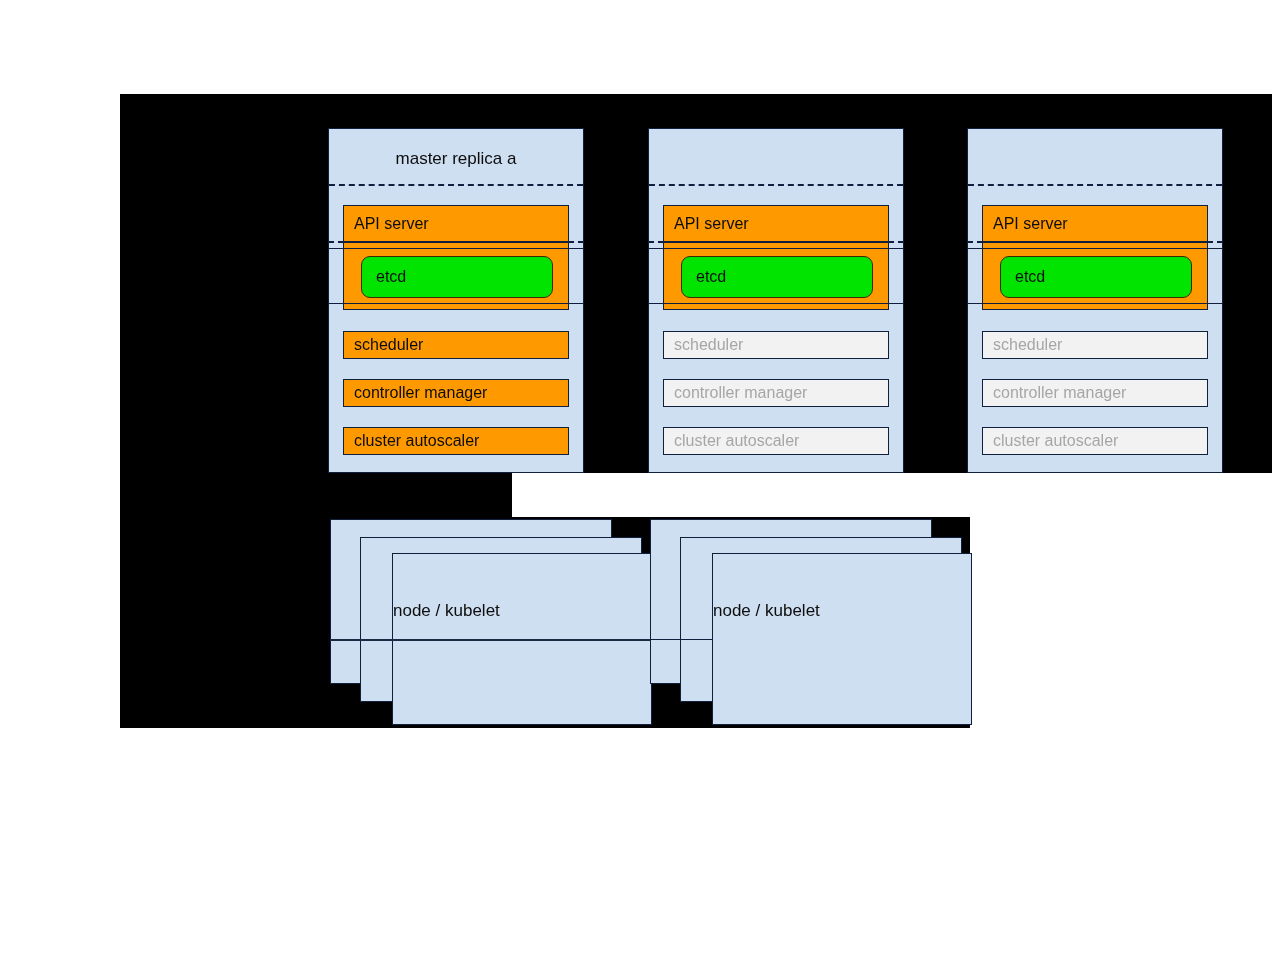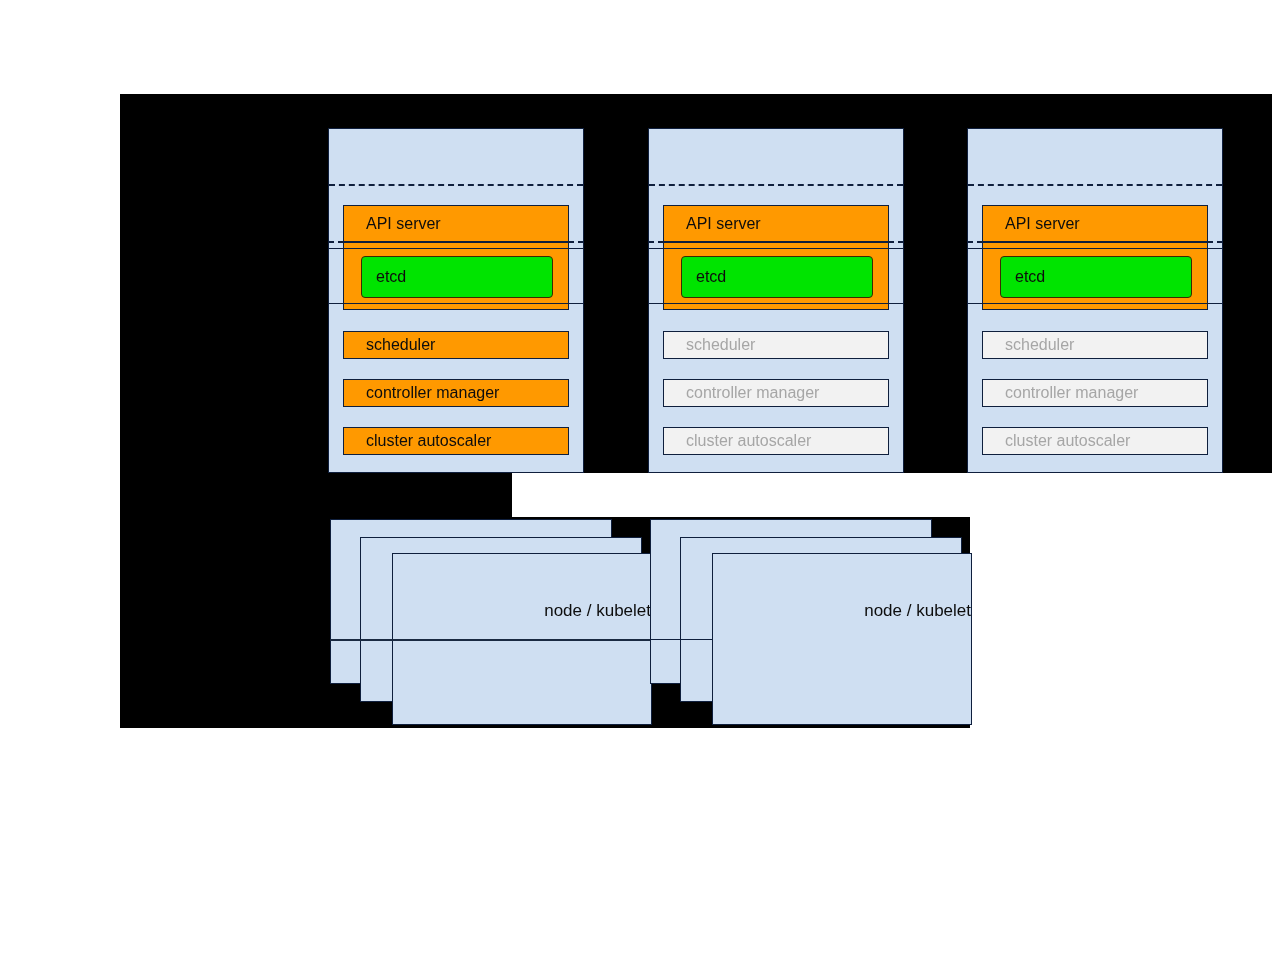--- a/index.html
+++ b/index.html
@@ -48,56 +48,56 @@
     height: 0;
   }
 
   
   .comp-box {
     border: 1px solid #0f1f3d;
     font-size: 16px;
     line-height: 1;
     display: flex;
     align-items: center;
-    padding-left: 22px;
+    padding-left: 10px;
   }
   .comp-box.active {
     background: #ff9900;
     color: #0d0d0d;
   }
   .comp-box.inactive {
     background: #f2f2f2;
     color: #a6a6a6;
   }
 
   
   .etcd-wrap {
     background: #ff9900;
     border: 1px solid #0f1f3d;
   }
   .etcd-box {
     background: #00e400;
     border: 1px solid #3d2a00;
-    border-radius: 4px;
+    border-radius: 9px;
     font-size: 16px;
     color: #0d0d0d;
     display: flex;
     align-items: center;
     padding-left: 14px;
   }
 
   
   .node-box {
     background: #cfdff2;
     border: 1px solid #0f1f3d;
   }
   .node-label {
     position: absolute;
     left: 0; right: 0;
-    text-align: right;
+    text-align: left;
     font-size: 17px;
     color: #0d0d0d;
     line-height: 20px;
   }
   .hrule {
     position: absolute;
     border-top: 2px solid #1a2a42;
     height: 0;
   }
   .hrule-thin {
@@ -109,20 +109,21 @@
 </head>
 <body>
 
 <div id="canvas">
 
   <div class="abs backdrop" style="left:120px; top:94px; width:1152px; height:379px;"></div>
   <div class="abs backdrop" style="left:120px; top:473px; width:392px; height:255px;"></div>
   <div class="abs backdrop" style="left:120px; top:517px; width:850px; height:211px;"></div>
 
   <div class="abs replica-panel" style="left:328px; top:128px; width:256px; height:345px;">
+    <div class="replica-title">master replica a</div>
     <div class="dashed-sep" style="top:55px;"></div>
   </div>
   <div class="abs comp-box active" style="left:343px; top:205px; width:226px; height:37px;">
     <span>API server</span>
   </div>
   <div class="abs dashed-sep" style="left:328px; top:241px; width:256px;"></div>
   <div class="abs etcd-wrap" style="left:343px; top:242px; width:226px; height:68px;"></div>
   <div class="abs hrule-thin" style="left:328px; top:248px; width:256px;"></div>
   <div class="abs hrule-thin" style="left:328px; top:303px; width:256px;"></div>
   <div class="abs etcd-box" style="left:361px; top:256px; width:192px; height:42px;">

